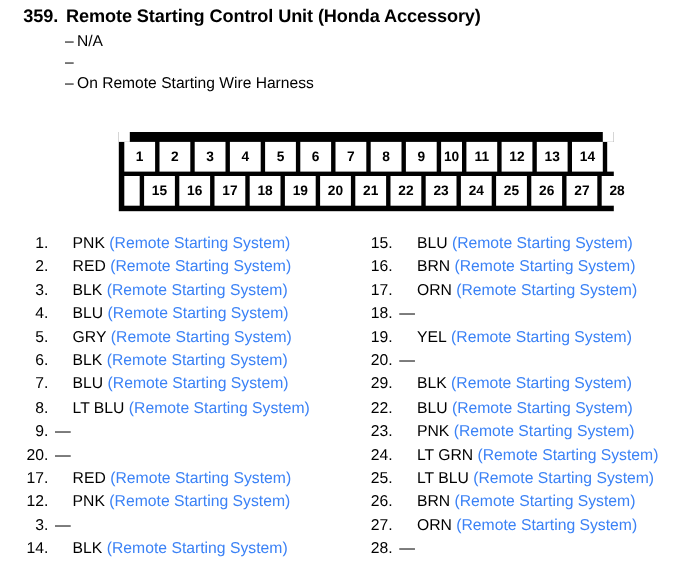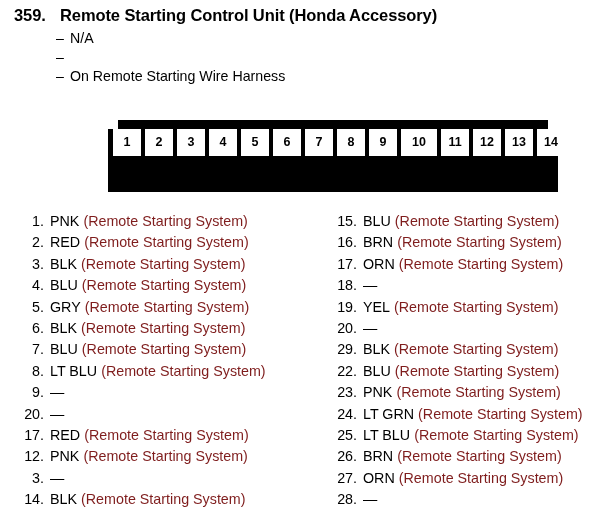--- a/index.html
+++ b/index.html
@@ -13,20 +13,21 @@
     background: #ffffff;
     font-family: "Liberation Sans", sans-serif;
     color: #000000;
     overflow: hidden;
     position: relative;
   }
 
   
   .header {
     padding: 6px 0 0 0;
+    text-align: center;
   }
   .title-row {
     display: flex;
     align-items: baseline;
     font-size: 16.5px;
     font-weight: bold;
     letter-spacing: -0.1px;
     padding-left: 14px;
   }
   .title-num {
@@ -166,23 +167,24 @@
   }
   .pin-idx {
     flex: 0 0 28px;
     text-align: right;
     padding-right: 6px;
     color: #000000;
   }
   .pin-color {
     color: #000000;
     padding-right: 4px;
+    margin-left: 16px;
   }
   .pin-sys {
-    color: #7f1d1d;
+    color: #3b82f6;
   }
   .pin-dash {
     color: #000000;
   }
 </style>
 </head>
 <body>
 
 <div class="header">
   <div class="title-row">
@@ -219,27 +221,44 @@
       <div class="pin-row pin-row-top">
           <div class="pin-cell" style="width: 28px;">1</div>
           <div class="pin-cell" style="width: 28px;">2</div>
           <div class="pin-cell" style="width: 28px;">3</div>
           <div class="pin-cell" style="width: 28px;">4</div>
           <div class="pin-cell" style="width: 28px;">5</div>
           <div class="pin-cell" style="width: 28px;">6</div>
           <div class="pin-cell" style="width: 28px;">7</div>
           <div class="pin-cell" style="width: 28px;">8</div>
           <div class="pin-cell" style="width: 28px;">9</div>
-          <div class="pin-cell" style="width: 36px;">10</div>
+          <div class="pin-cell" style="width: 19px;">10</div>
           <div class="pin-cell" style="width: 28px;">11</div>
           <div class="pin-cell" style="width: 28px;">12</div>
           <div class="pin-cell" style="width: 28px;">13</div>
           <div class="pin-cell" style="width: 28px;">14</div>
           <div class="pin-cell blank"></div>
         </div>
+      <div class="pin-row pin-row-bot">
+          <div class="pin-cell blank"></div>
+          <div class="pin-cell" style="width: 28px;">15</div>
+          <div class="pin-cell" style="width: 28px;">16</div>
+          <div class="pin-cell" style="width: 28px;">17</div>
+          <div class="pin-cell" style="width: 28px;">18</div>
+          <div class="pin-cell" style="width: 28px;">19</div>
+          <div class="pin-cell" style="width: 28px;">20</div>
+          <div class="pin-cell" style="width: 28px;">21</div>
+          <div class="pin-cell" style="width: 28px;">22</div>
+          <div class="pin-cell" style="width: 28px;">23</div>
+          <div class="pin-cell" style="width: 28px;">24</div>
+          <div class="pin-cell" style="width: 28px;">25</div>
+          <div class="pin-cell" style="width: 28px;">26</div>
+          <div class="pin-cell" style="width: 28px;">27</div>
+          <div class="pin-cell" style="width: 28px;">28</div>
+        </div>
     </div>
 
   </div>
 </div>
 
 <div class="lists">
   <div class="list-col list-col-left">
       <div class="pin-line">
         <span class="pin-idx">1.</span>
         <span class="pin-color">PNK</span>

